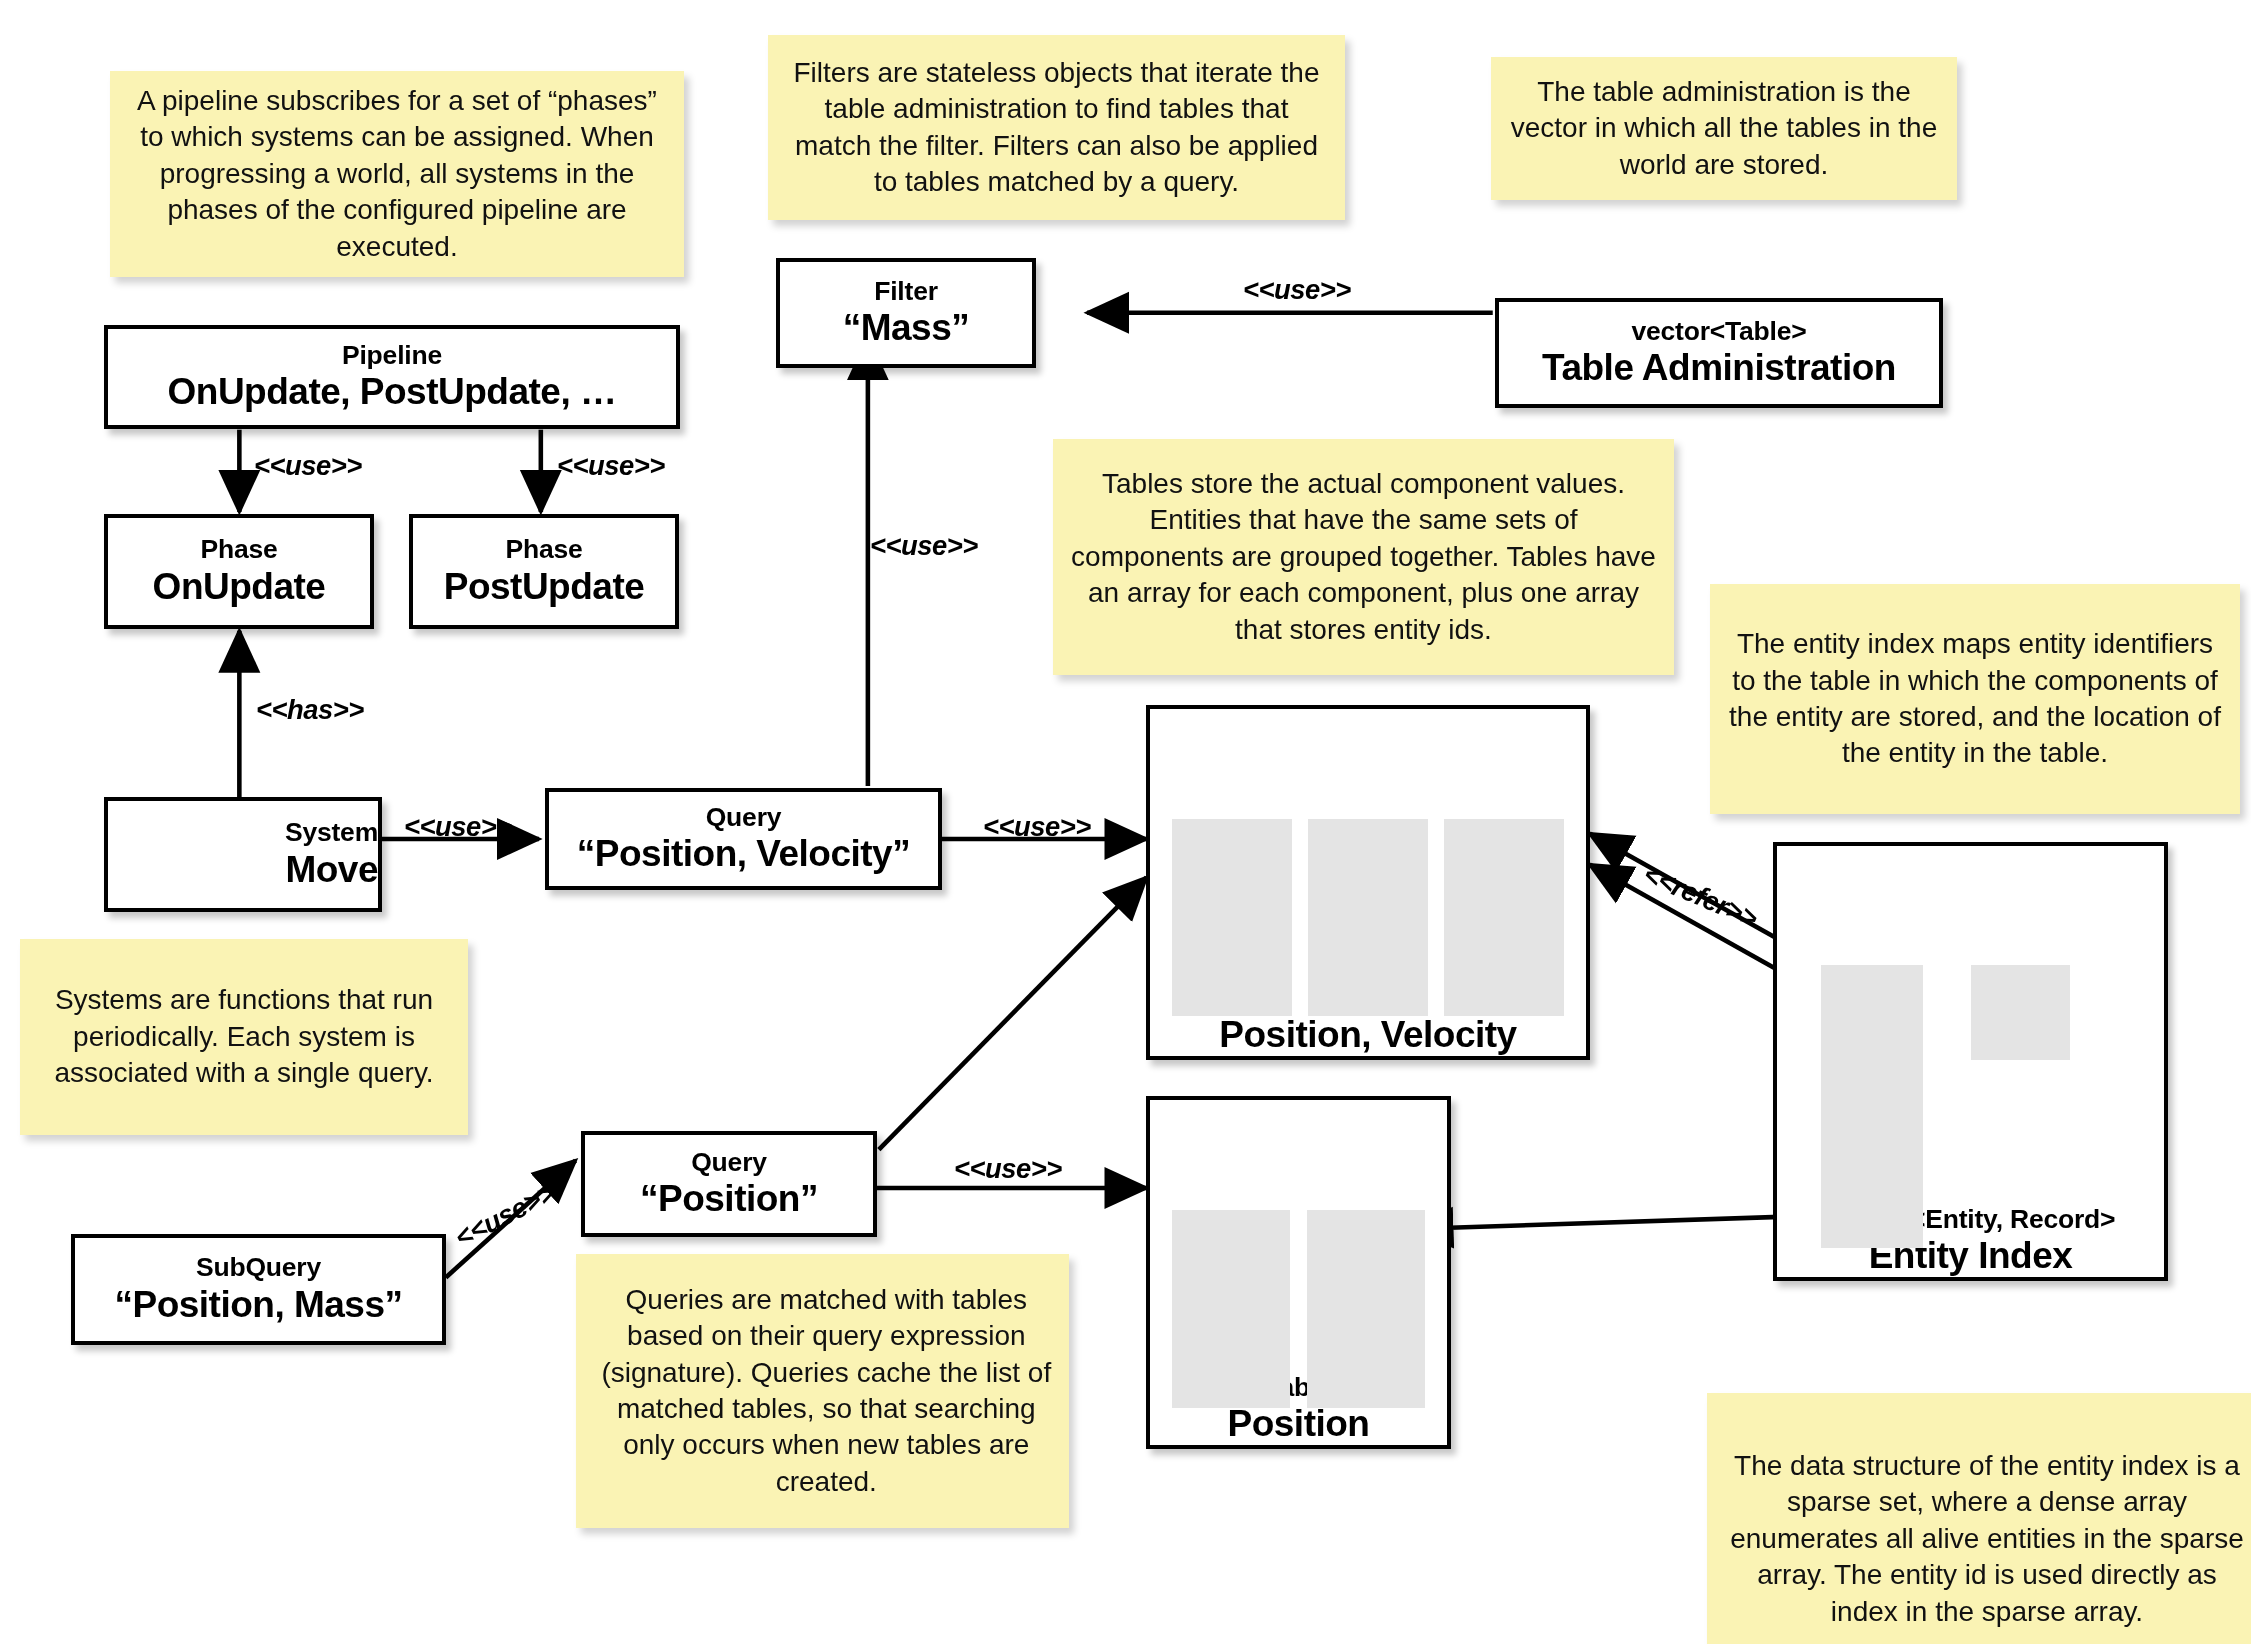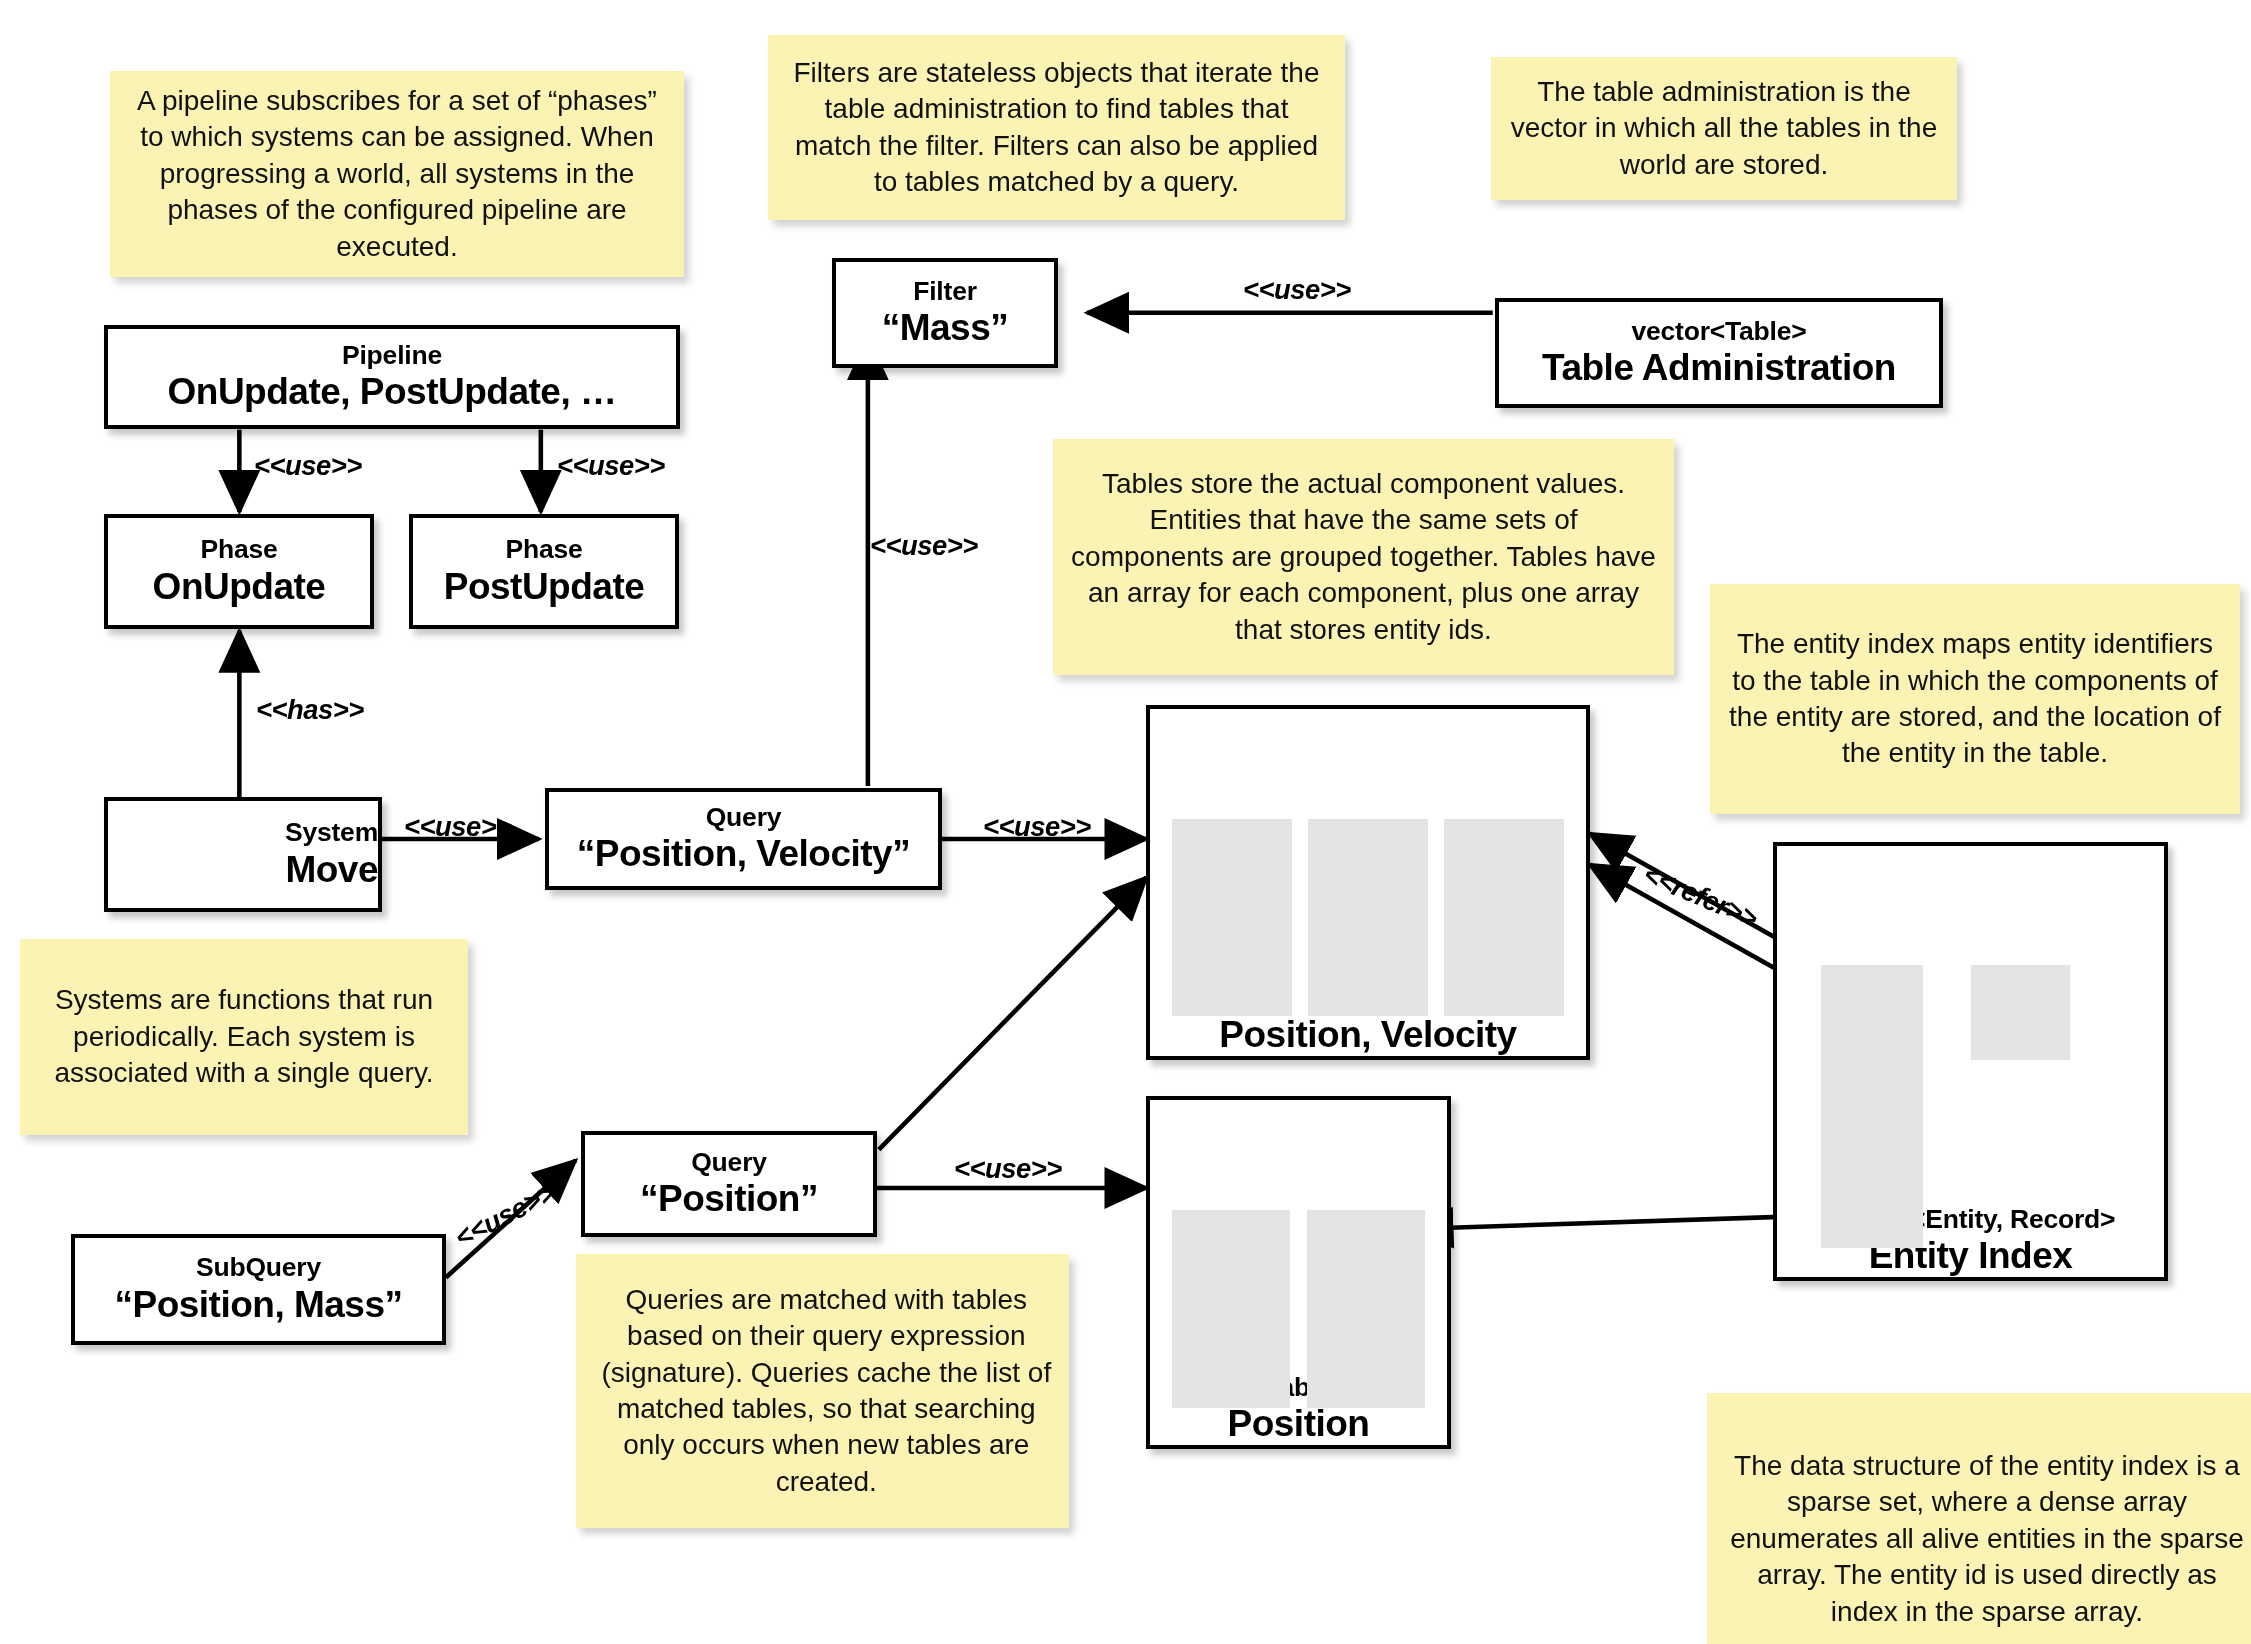--- a/index.html
+++ b/index.html
@@ -209,21 +209,21 @@
   <div class="box" style="left:581px; top:1131px; width:296px; height:106px;">
     <div class="stereo">Query</div>
     <div class="title">“Position”</div>
   </div>
 
   <div class="box" style="left:71px; top:1234px; width:375px; height:111px;">
     <div class="stereo">SubQuery</div>
     <div class="title">“Position, Mass”</div>
   </div>
 
-  <div class="box" style="left:832px; top:258px; width:226px; height:110px;">
+  <div class="box" style="left:776px; top:258px; width:260px; height:110px;">
     <div class="stereo">Filter</div>
     <div class="title">“Mass”</div>
   </div>
 
   <div class="box" style="left:1495px; top:258px; width:448px; height:110px;margin-top:40px;">
     <div class="stereo">vector&lt;Table&gt;</div>
     <div class="title">Table Administration</div>
   </div>
 
   <div class="box tablebox" style="left:1146px; top:705px; width:444px; height:355px;">

